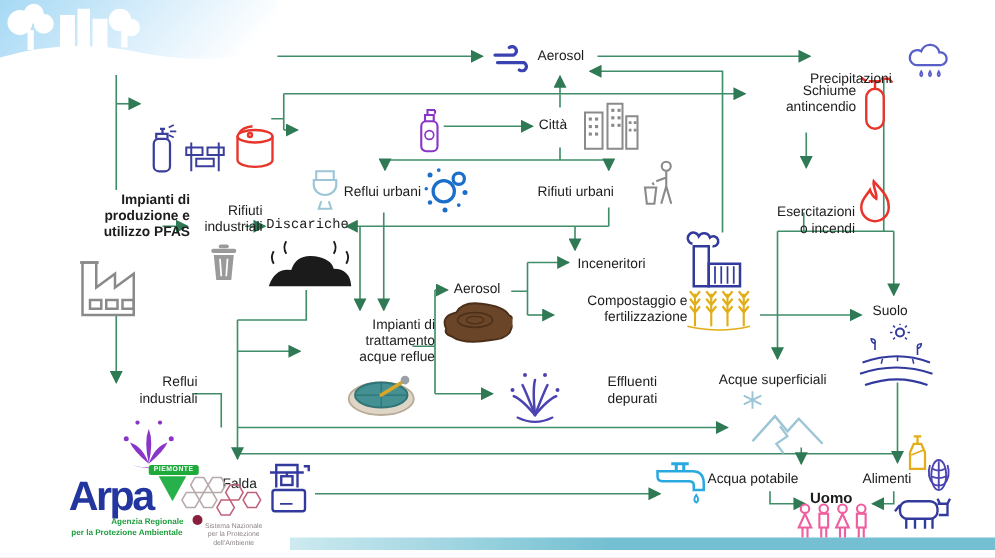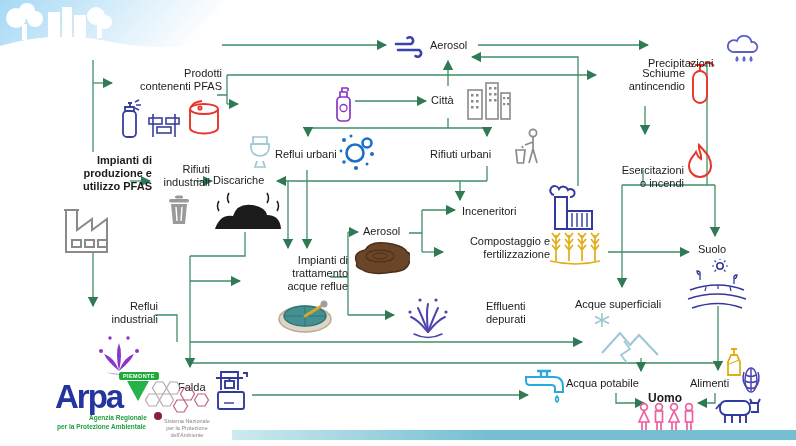--- a/index.html
+++ b/index.html
@@ -107,33 +107,31 @@
       <path marker-end="url(#ah)" d="M190 342 H582"></path>
       <path marker-end="url(#ah)" d="M252 395 H528"></path>
       <path marker-end="url(#ah)" d="M641 358 V371"></path>
       <path marker-end="url(#ah)" d="M616 393 V403 H644"></path>
       <path marker-end="url(#ah)" d="M715 393 V403 H698"></path>
     </g>
   </svg>
 
   <div class="lbl" style="left:430px;top:39px;">Aerosol</div>
   <div class="lbl" style="left:648px;top:39px;margin-top:18px;">Precipitazioni</div>
-  <div class="lbl" style="left:110px;top:67px;width:112px;">Prodotti
-contenenti PFAS</div>
   <div class="lbl" style="left:431px;top:94px;">Città</div>
   <div class="lbl" style="left:600px;top:67px;width:85px;">Schiume
 antincendio</div>
   <div class="lbl" style="left:602px;top:124px;width:82px;margin-top:40px;">Esercitazioni
 o incendi</div>
   <div class="lbl b" style="left:38px;top:154px;width:114px;">Impianti di
 produzione e
 utilizzo PFAS</div>
   <div class="lbl" style="left:150px;top:163px;width:60px;">Rifiuti
 industriali</div>
-  <div class="lbl" style="left:213px;top:174px;">Discariche</div>
+  <div class="lbl" style="left:213px;top:174px;font-family:Liberation Mono, monospace;">Discariche</div>
   <div class="lbl" style="left:275px;top:148px;">Reflui urbani</div>
   <div class="lbl" style="left:430px;top:148px;">Rifiuti urbani</div>
   <div class="lbl" style="left:363px;top:225px;">Aerosol</div>
   <div class="lbl" style="left:462px;top:205px;">Inceneritori</div>
   <div class="lbl" style="left:452px;top:235px;width:98px;">Compostaggio e
 fertilizzazione</div>
   <div class="lbl" style="left:698px;top:243px;">Suolo</div>
   <div class="lbl" style="left:252px;top:254px;width:96px;">Impianti di
 trattamento
 acque reflue</div>

